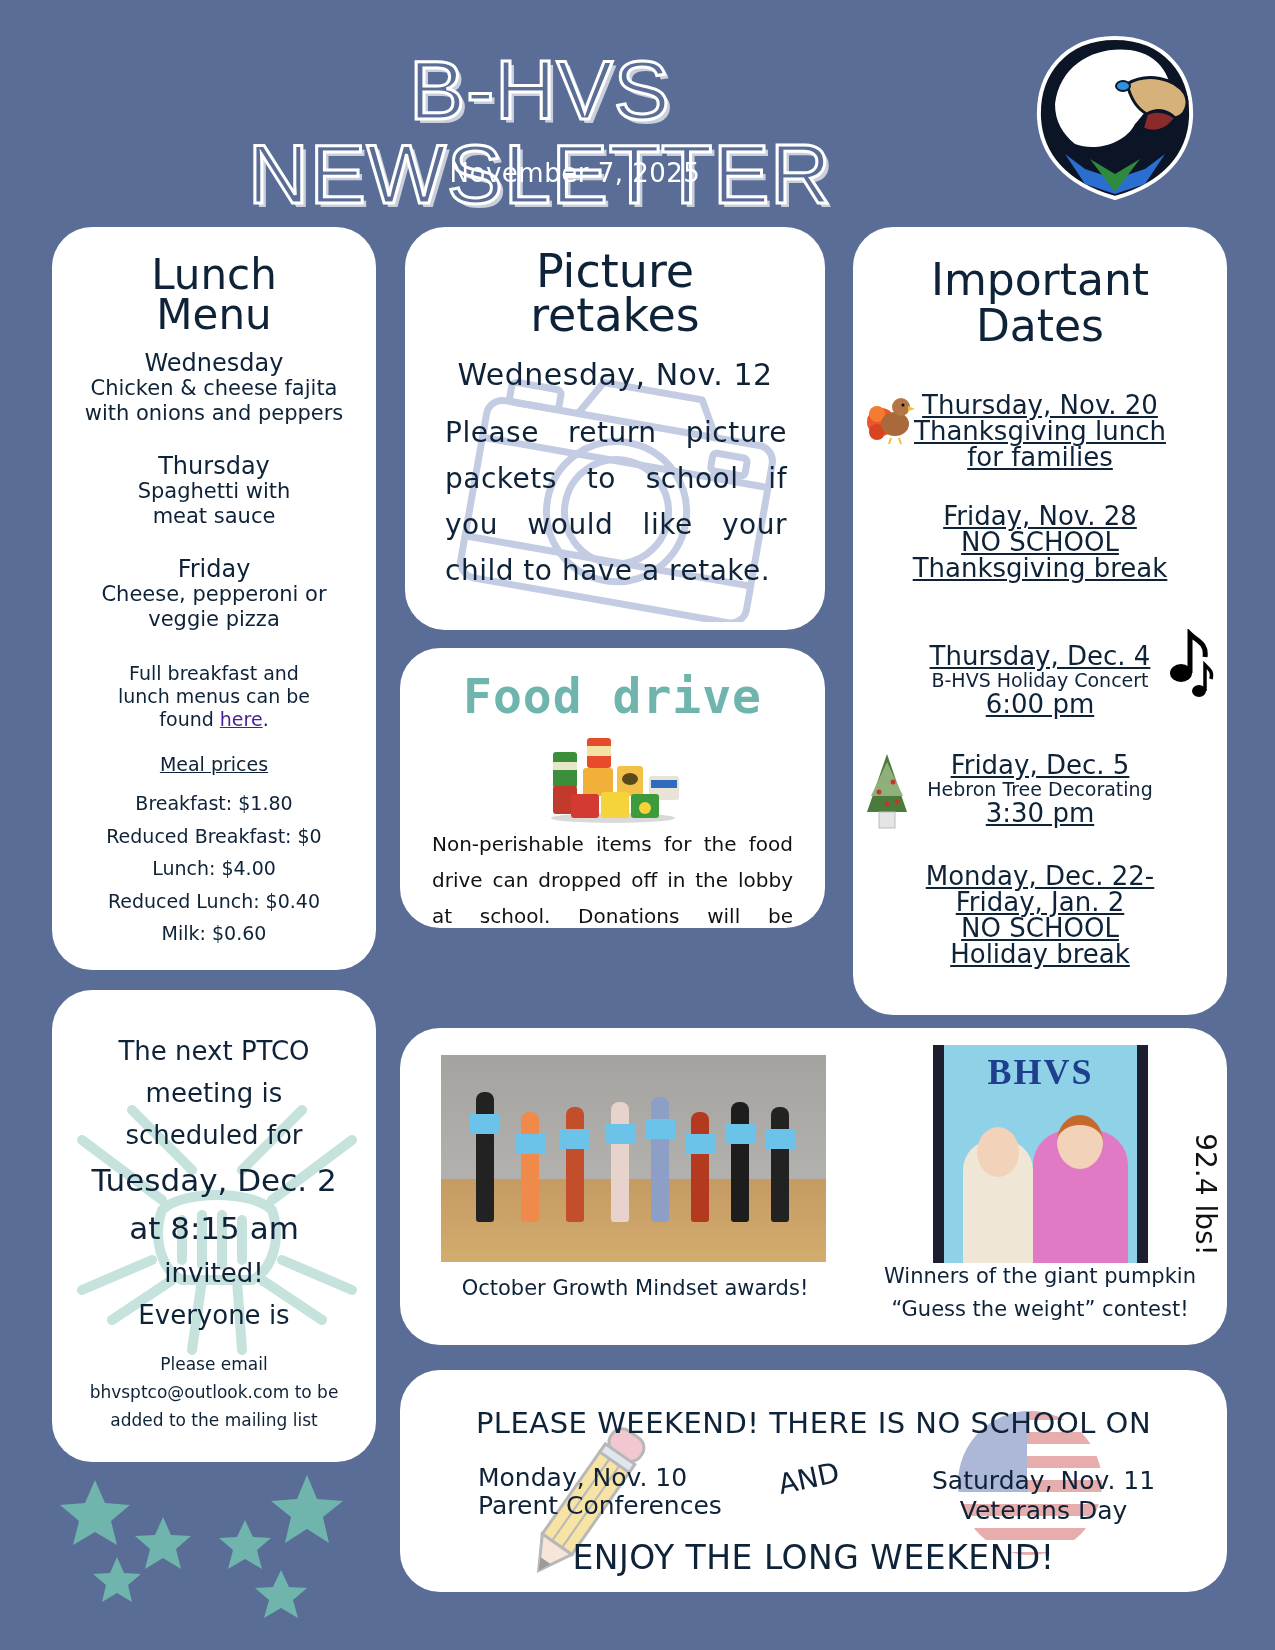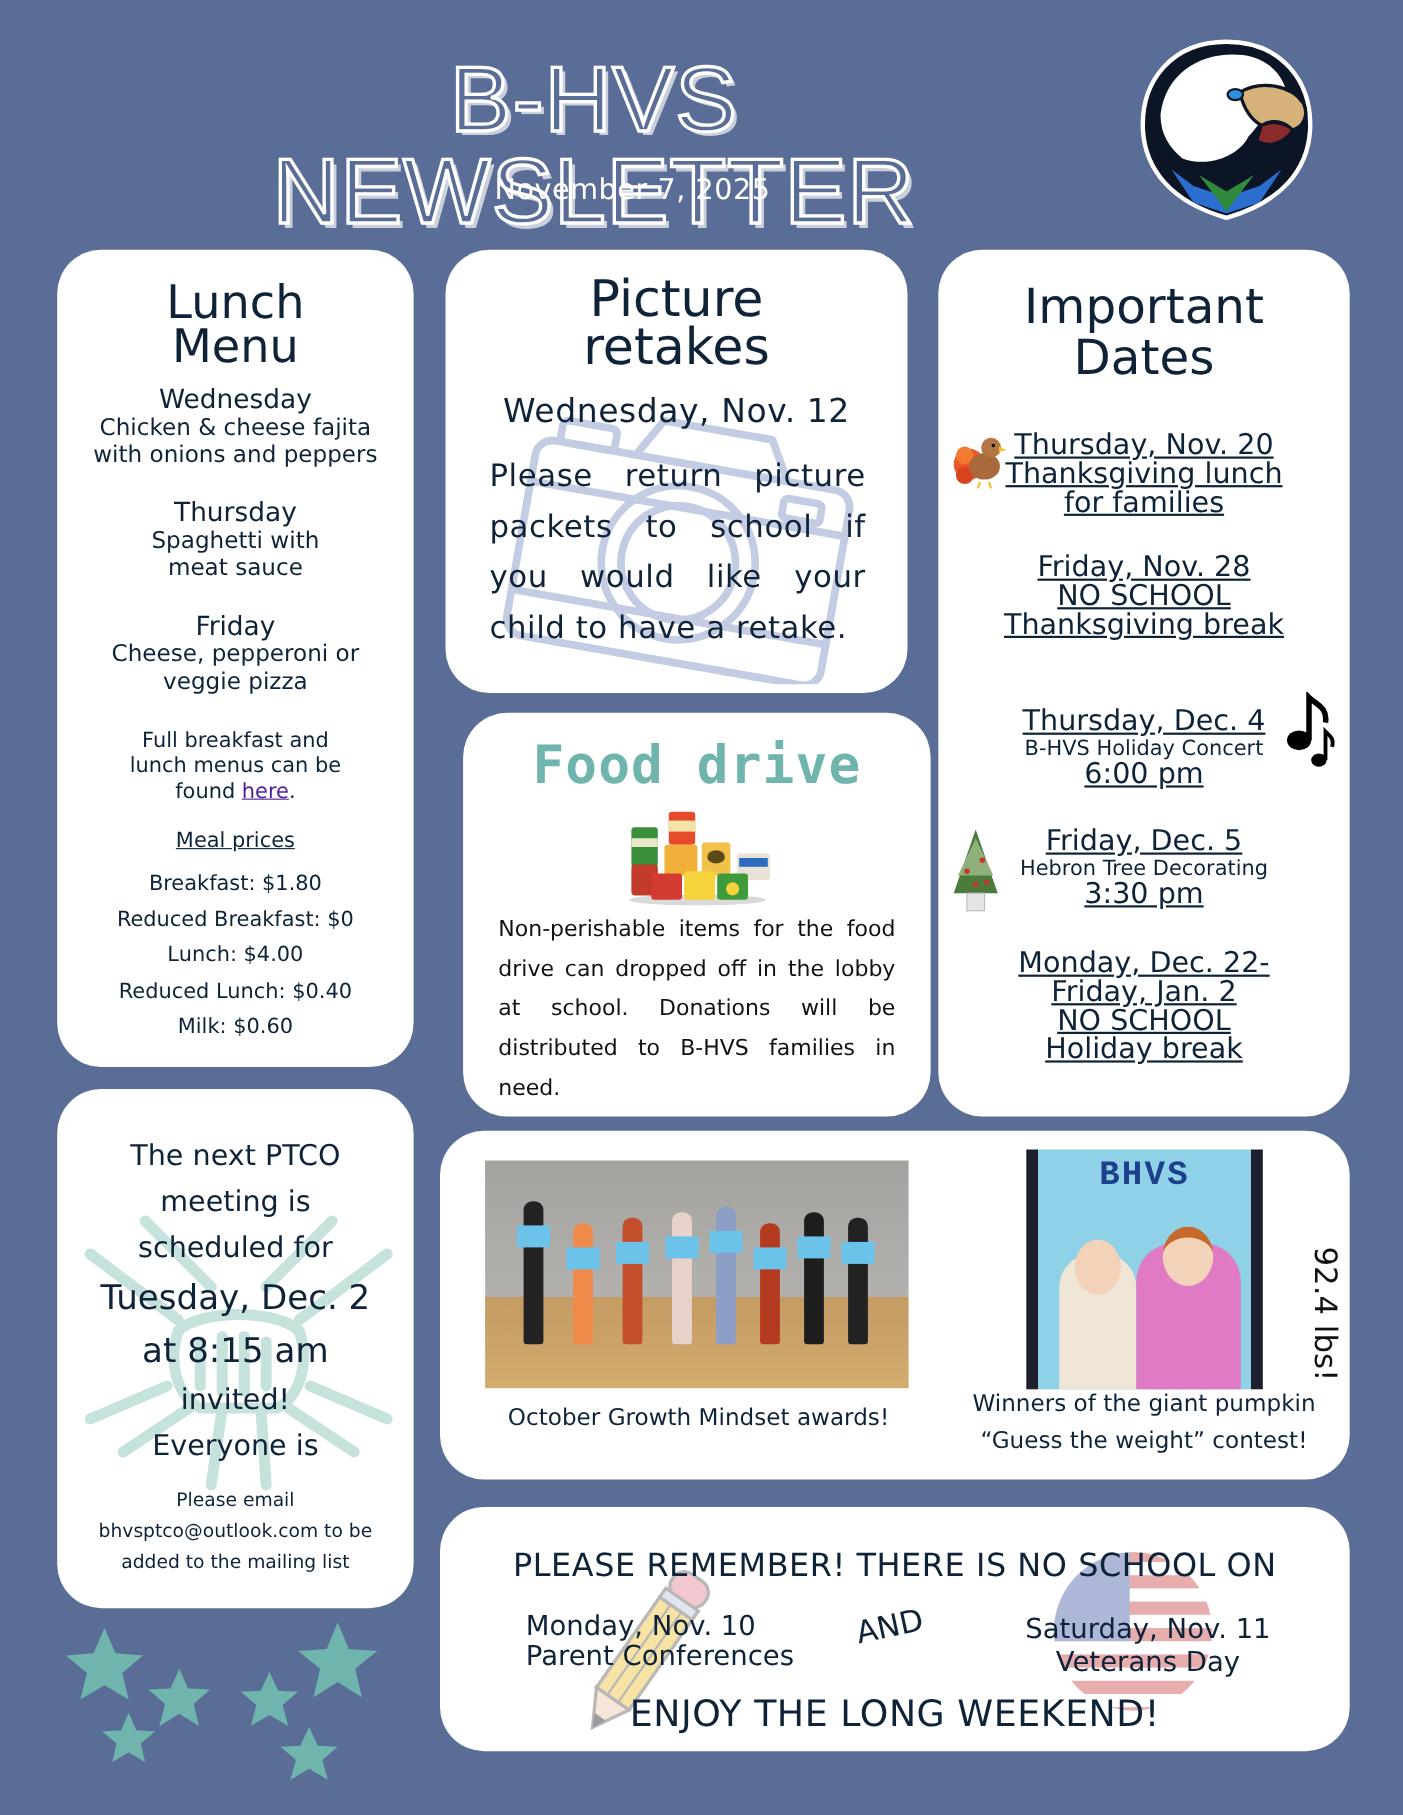--- a/index.html
+++ b/index.html
@@ -54,21 +54,21 @@
     .picture .h-big { margin-top: 22px; font-size: 46px; line-height: 44px; }
     .retake-date { font-size: 30px; margin-top: 20px; letter-spacing: 0.5px; }
     .retake-body {
       font-size: 28px; line-height: 46px; text-align: justify;
       margin: 18px 38px 0 40px; position: relative; z-index: 2;
       letter-spacing: 0.5px;
     }
     .camera { left: 50px; top: 135px; width: 330px; height: 260px; z-index: 1; }
 
     
-    .food { left: 421px; top: 648px; width: 425px; height: 367px; }
+    .food { left: 400px; top: 648px; width: 425px; height: 280px; }
     .food-title {
       font-family: "DejaVu Sans Mono", monospace; font-weight: bold;
       font-size: 48px; color: #6fb5ad; letter-spacing: 1px; margin-top: 20px;
     }
     .cans { margin: 10px auto 0 auto; width: 140px; height: 90px; }
     .food-body {
       font-size: 20px; line-height: 36px; text-align: justify;
       margin: 2px 32px 0 32px; color: #111;
     }
 
@@ -100,21 +100,21 @@
       position: absolute; bottom: 40px; width: 18px; height: 95px; border-radius: 8px 8px 3px 3px;
     }
     .kid .sign { position:absolute; top: 22px; left: -6px; width: 30px; height: 20px; background:#6bc3ea; }
     .caption1 { left: 0; top: 248px; width: 470px; text-align: center; font-size: 21px; }
     .photo2 {
       left: 533px; top: 17px; width: 215px; height: 218px;
       background: linear-gradient(90deg, #1d1f2e 0 5%, #8fd2e8 5% 95%, #1d1f2e 95%);
     }
     .bhvs-letters {
       position: absolute; top: 6px; left: 0; width: 100%; text-align: center;
-      font-family: Liberation Mono, monospace; font-weight: bold; font-size: 31px; color: #1e3f8c;
+      font-family: Liberation Serif, serif; font-weight: bold; font-size: 36px; color: #1e3f8c;
       letter-spacing: 2px;
     }
     .caption2 { left: 465px; top: 232px; width: 350px; text-align: center; font-size: 21px; line-height: 33px; }
     .weight {
       left: 705px; top: 150px; width: 200px; text-align: center;
       font-size: 28px; transform: rotate(90deg); color: #111;
     }
 
     
     .remind { left: 400px; top: 1370px; width: 827px; height: 222px; }
@@ -392,21 +392,21 @@
       <rect x="0" y="0" width="150" height="12" fill="#d46a6a"></rect>
       <rect x="0" y="24" width="150" height="12" fill="#d46a6a"></rect>
       <rect x="0" y="48" width="150" height="12" fill="#d46a6a"></rect>
       <rect x="0" y="72" width="150" height="12" fill="#d46a6a"></rect>
       <rect x="0" y="96" width="150" height="12" fill="#d46a6a"></rect>
       <rect x="0" y="120" width="150" height="12" fill="#d46a6a"></rect>
       <rect x="0" y="144" width="150" height="12" fill="#d46a6a"></rect>
       <rect x="0" y="0" width="72" height="84" fill="#6a7fb8"></rect>
     </g>
   </svg>
-  <div class="abs remind-head">PLEASE REMEMBER! THERE IS NO SCHOOL ON</div>
+  <div class="abs remind-head">PLEASE WEEKEND! THERE IS NO SCHOOL ON</div>
   <div class="abs remind-left">
     <div>Monday, Nov. 10</div>
     <div>Parent Conferences</div>
   </div>
   <div class="abs remind-and">AND</div>
   <div class="abs remind-right">
     <div>Saturday, Nov. 11</div>
     <div>Veterans Day</div>
   </div>
   <div class="abs remind-foot">ENJOY THE LONG WEEKEND!</div>

